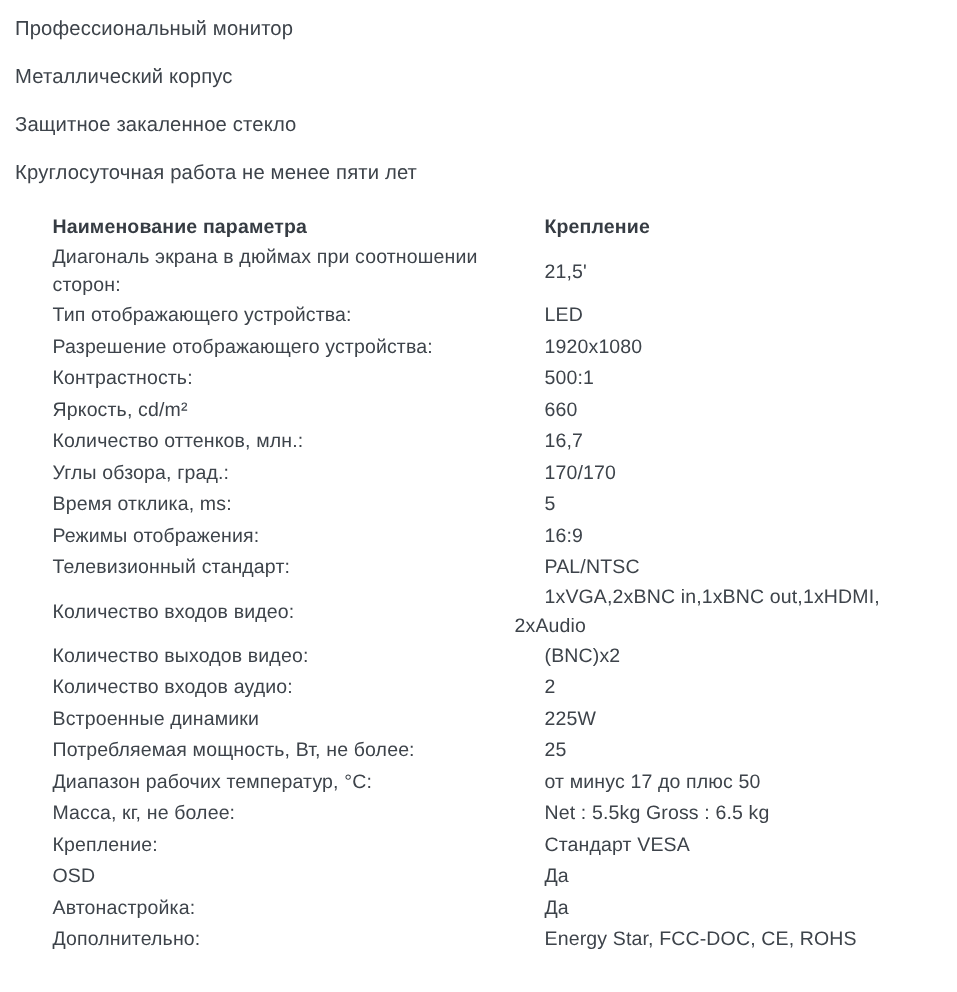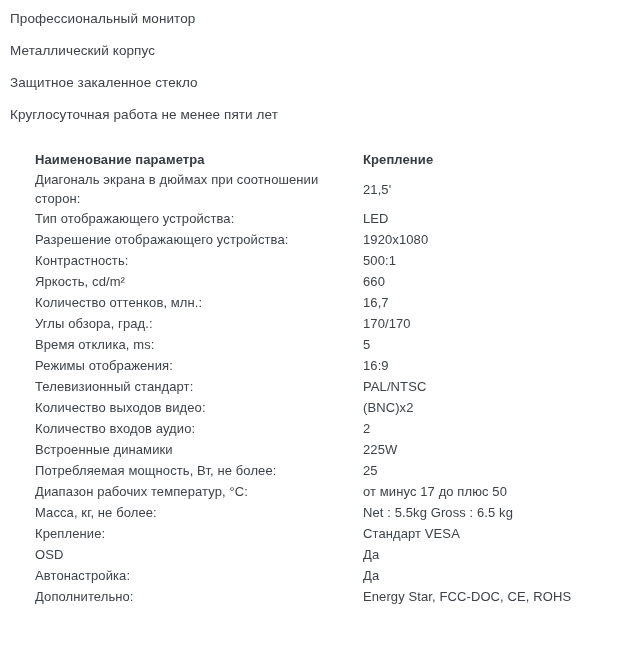--- a/index.html
+++ b/index.html
@@ -25,21 +25,21 @@
     padding: 12px 0 0 10px;
   }
   .feature-line {
     font-size: 13.5px;
     line-height: 14px;
     margin-bottom: 18px;
     letter-spacing: 0.1px;
     white-space: nowrap;
   }
   .spec-table {
-    margin-top: 27px;
+    margin-top: 18px;
   }
   .t-row {
     display: flex;
     align-items: center;
     min-height: 21px;
     padding-left: 35px;
     padding-right: 20px;
   }
   .t-row.t-head {
     font-weight: 700;
@@ -111,20 +111,25 @@
         </div>
         <div class="t-row">
           <div class="t-label">Режимы отображения:</div>
           <div class="t-value">16:9</div>
         </div>
         <div class="t-row">
           <div class="t-label">Телевизионный стандарт:</div>
           <div class="t-value">PAL/NTSC</div>
         </div>
         <div class="t-row">
+          <div class="t-label">Количество входов видео:</div>
+          <div class="t-value">1xVGA,2xBNC in,1xBNC out,1xHDMI,
+2xAudio</div>
+        </div>
+        <div class="t-row">
           <div class="t-label">Количество выходов видео:</div>
           <div class="t-value">(BNC)x2</div>
         </div>
         <div class="t-row">
           <div class="t-label">Количество входов аудио:</div>
           <div class="t-value">2</div>
         </div>
         <div class="t-row">
           <div class="t-label">Встроенные динамики</div>
           <div class="t-value">225W</div>

